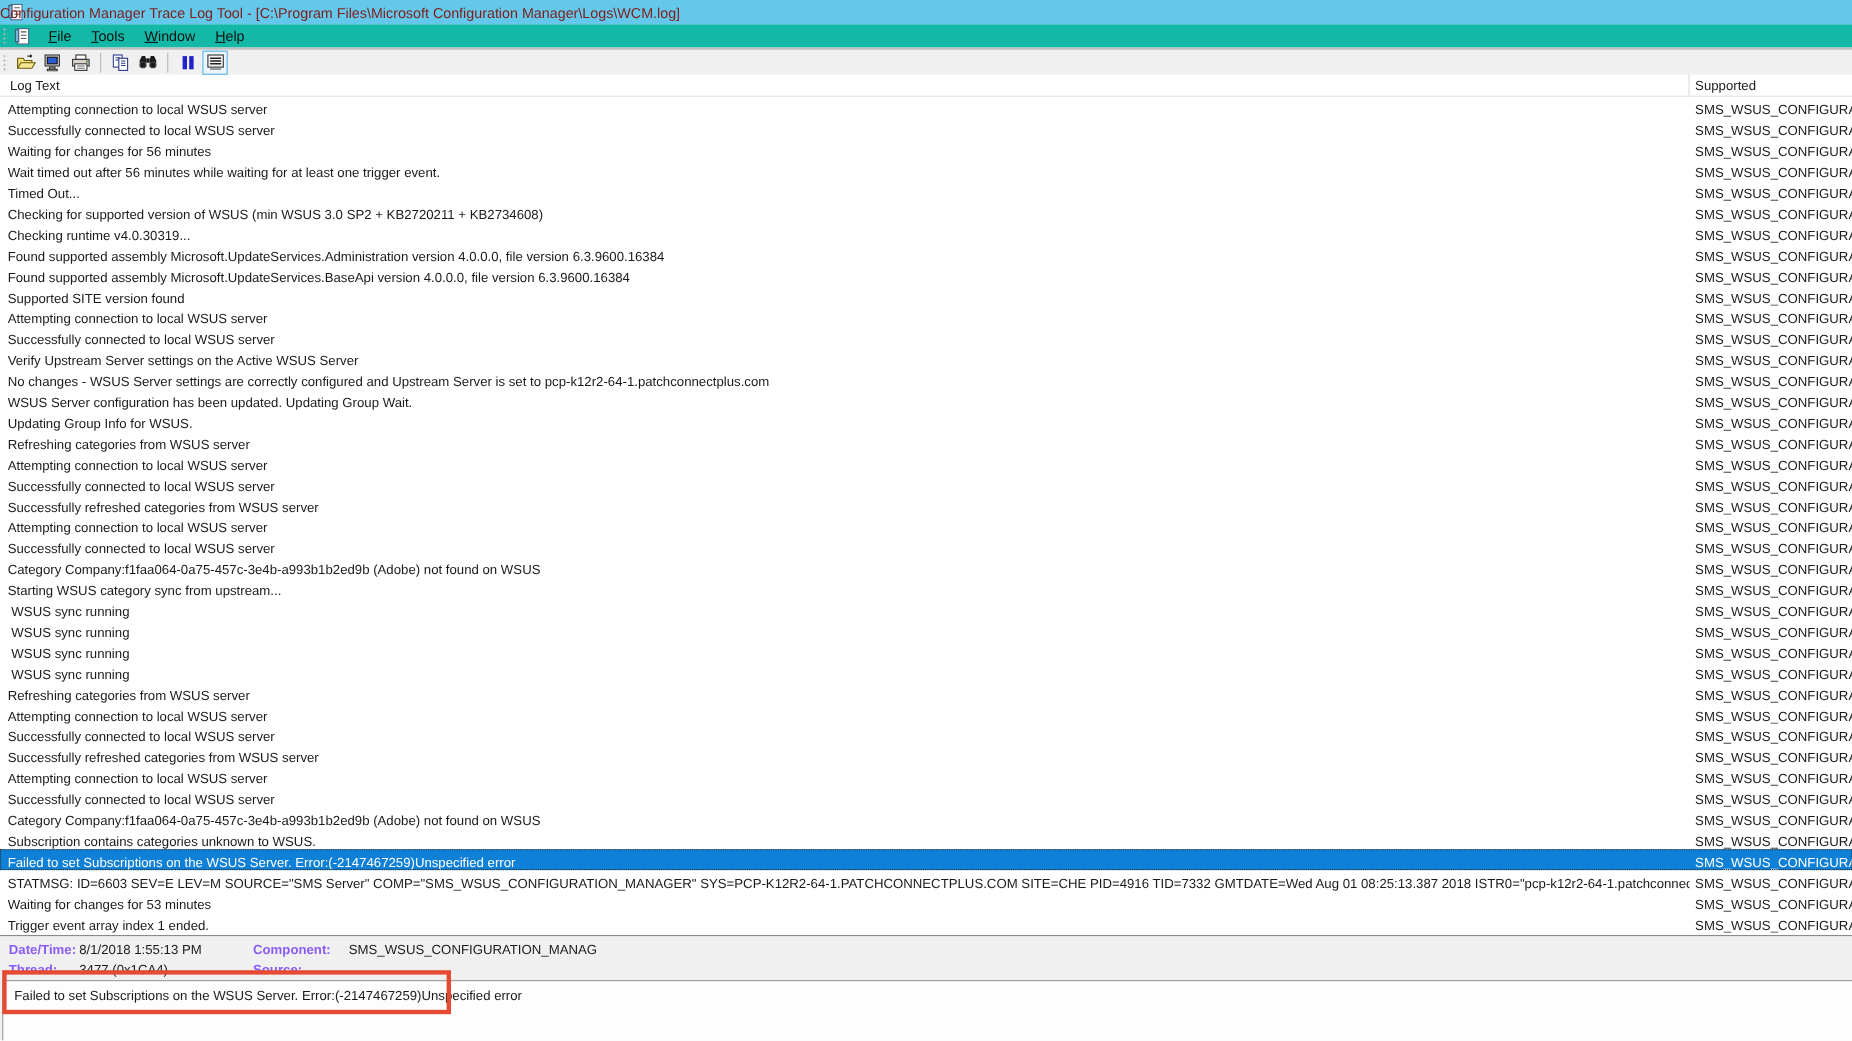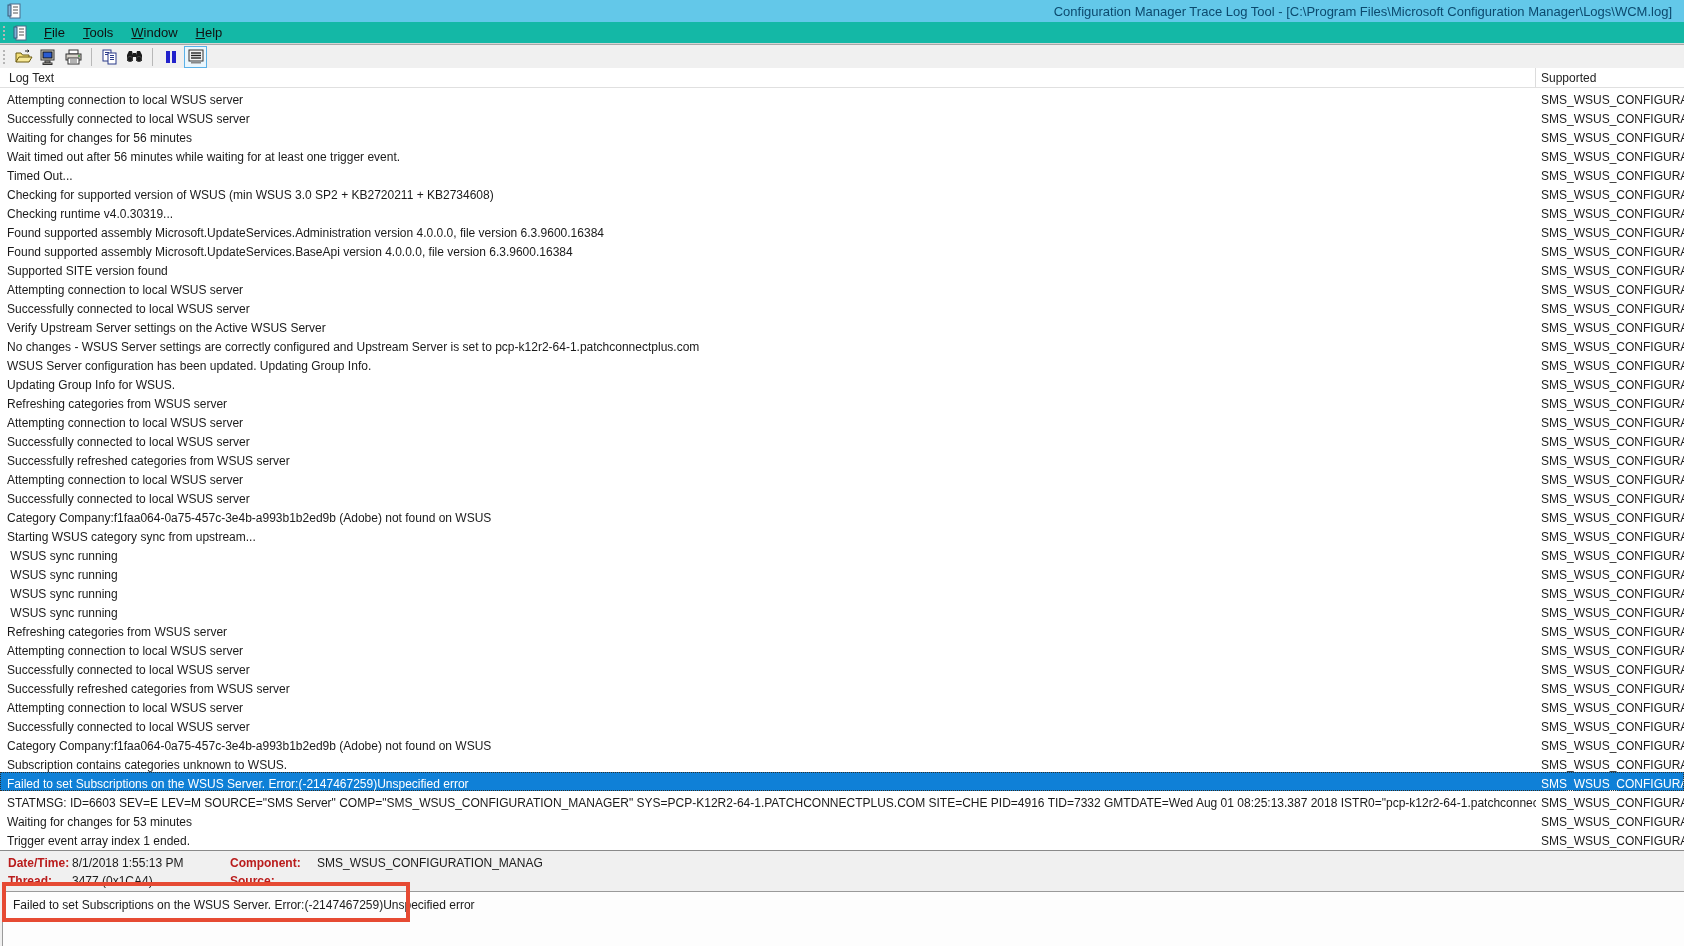--- a/index.html
+++ b/index.html
@@ -16,24 +16,24 @@
   .titlebar {
     height: 22px;
     background: #63c8e9;
     display: flex;
     align-items: center;
     position: relative;
   }
   .titlebar .appicon { margin-left: 7px; width: 16px; height: 16px; flex: 0 0 16px; }
   .titlebar .title {
     position: absolute;
-    left: 0; right: 12px;
-    text-align: right;
+    left: 0; right: 0;
+    text-align: left;
     font-size: 13px;
-    color: #0c4a6e;
+    color: #7f1d1d;
     white-space: nowrap;
   }
 
   
   .menubar {
     height: 22px;
     background: #14b8a6;
     display: flex;
     align-items: center;
     border-bottom: 1px solid #d5d5d5;
@@ -125,21 +125,21 @@
     top: 850px;
     background: #f0f0f0;
     border-top: 1px solid #8a8a8a;
   }
   .fields {
     height: 39px;
     padding-top: 3px;
     font-size: 12px;
   }
   .frow { display: flex; height: 18px; align-items: center; }
-  .flabel { font-weight: bold; color: #b91c1c; }
+  .flabel { font-weight: bold; color: #8b5cf6; }
   .flabel.l1 { width: 72px; padding-left: 8px; }
   .fvalue.v1 { width: 138px; }
   .flabel.l2 { width: 87px; margin-left: 20px; }
   .fvalue.v2 { flex: 1; }
 
   .messagebox {
     position: absolute;
     left: 2px; right: 0; top: 40px; bottom: 0;
     background: #fdfdfd;
     border-top: 1px solid #9a9a9a;
@@ -276,21 +276,21 @@
       <div class="lrow"><div class="c1">Timed Out...</div><div class="c2">SMS_WSUS_CONFIGURATION_MANAGER</div></div>
       <div class="lrow"><div class="c1">Checking for supported version of WSUS (min WSUS 3.0 SP2 + KB2720211 + KB2734608)</div><div class="c2">SMS_WSUS_CONFIGURATION_MANAGER</div></div>
       <div class="lrow"><div class="c1">Checking runtime v4.0.30319...</div><div class="c2">SMS_WSUS_CONFIGURATION_MANAGER</div></div>
       <div class="lrow"><div class="c1">Found supported assembly Microsoft.UpdateServices.Administration version 4.0.0.0, file version 6.3.9600.16384</div><div class="c2">SMS_WSUS_CONFIGURATION_MANAGER</div></div>
       <div class="lrow"><div class="c1">Found supported assembly Microsoft.UpdateServices.BaseApi version 4.0.0.0, file version 6.3.9600.16384</div><div class="c2">SMS_WSUS_CONFIGURATION_MANAGER</div></div>
       <div class="lrow"><div class="c1">Supported SITE version found</div><div class="c2">SMS_WSUS_CONFIGURATION_MANAGER</div></div>
       <div class="lrow"><div class="c1">Attempting connection to local WSUS server</div><div class="c2">SMS_WSUS_CONFIGURATION_MANAGER</div></div>
       <div class="lrow"><div class="c1">Successfully connected to local WSUS server</div><div class="c2">SMS_WSUS_CONFIGURATION_MANAGER</div></div>
       <div class="lrow"><div class="c1">Verify Upstream Server settings on the Active WSUS Server</div><div class="c2">SMS_WSUS_CONFIGURATION_MANAGER</div></div>
       <div class="lrow"><div class="c1">No changes - WSUS Server settings are correctly configured and Upstream Server is set to pcp-k12r2-64-1.patchconnectplus.com</div><div class="c2">SMS_WSUS_CONFIGURATION_MANAGER</div></div>
-      <div class="lrow"><div class="c1">WSUS Server configuration has been updated. Updating Group Info.</div><div class="c2">SMS_WSUS_CONFIGURATION_MANAGER</div></div>
+      <div class="lrow"><div class="c1">WSUS Server configuration has been updated. Updating Group Wait.</div><div class="c2">SMS_WSUS_CONFIGURATION_MANAGER</div></div>
       <div class="lrow"><div class="c1">Updating Group Info for WSUS.</div><div class="c2">SMS_WSUS_CONFIGURATION_MANAGER</div></div>
       <div class="lrow"><div class="c1">Refreshing categories from WSUS server</div><div class="c2">SMS_WSUS_CONFIGURATION_MANAGER</div></div>
       <div class="lrow"><div class="c1">Attempting connection to local WSUS server</div><div class="c2">SMS_WSUS_CONFIGURATION_MANAGER</div></div>
       <div class="lrow"><div class="c1">Successfully connected to local WSUS server</div><div class="c2">SMS_WSUS_CONFIGURATION_MANAGER</div></div>
       <div class="lrow"><div class="c1">Successfully refreshed categories from WSUS server</div><div class="c2">SMS_WSUS_CONFIGURATION_MANAGER</div></div>
       <div class="lrow"><div class="c1">Attempting connection to local WSUS server</div><div class="c2">SMS_WSUS_CONFIGURATION_MANAGER</div></div>
       <div class="lrow"><div class="c1">Successfully connected to local WSUS server</div><div class="c2">SMS_WSUS_CONFIGURATION_MANAGER</div></div>
       <div class="lrow"><div class="c1">Category Company:f1faa064-0a75-457c-3e4b-a993b1b2ed9b (Adobe) not found on WSUS</div><div class="c2">SMS_WSUS_CONFIGURATION_MANAGER</div></div>
       <div class="lrow"><div class="c1">Starting WSUS category sync from upstream...</div><div class="c2">SMS_WSUS_CONFIGURATION_MANAGER</div></div>
       <div class="lrow"><div class="c1"> WSUS sync running</div><div class="c2">SMS_WSUS_CONFIGURATION_MANAGER</div></div>

